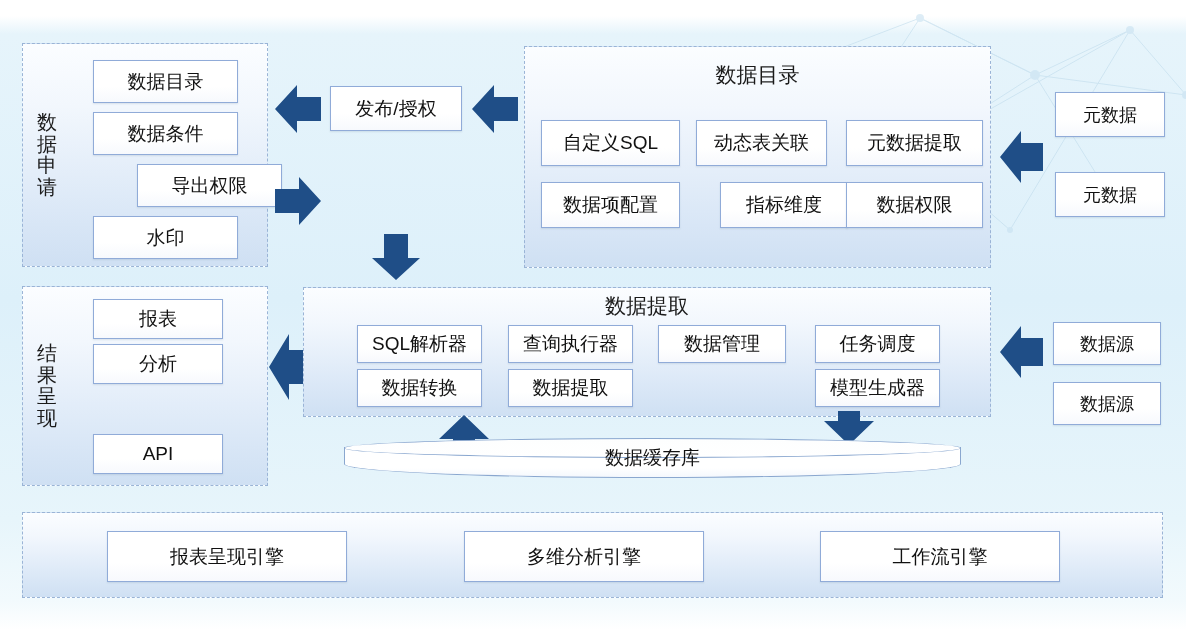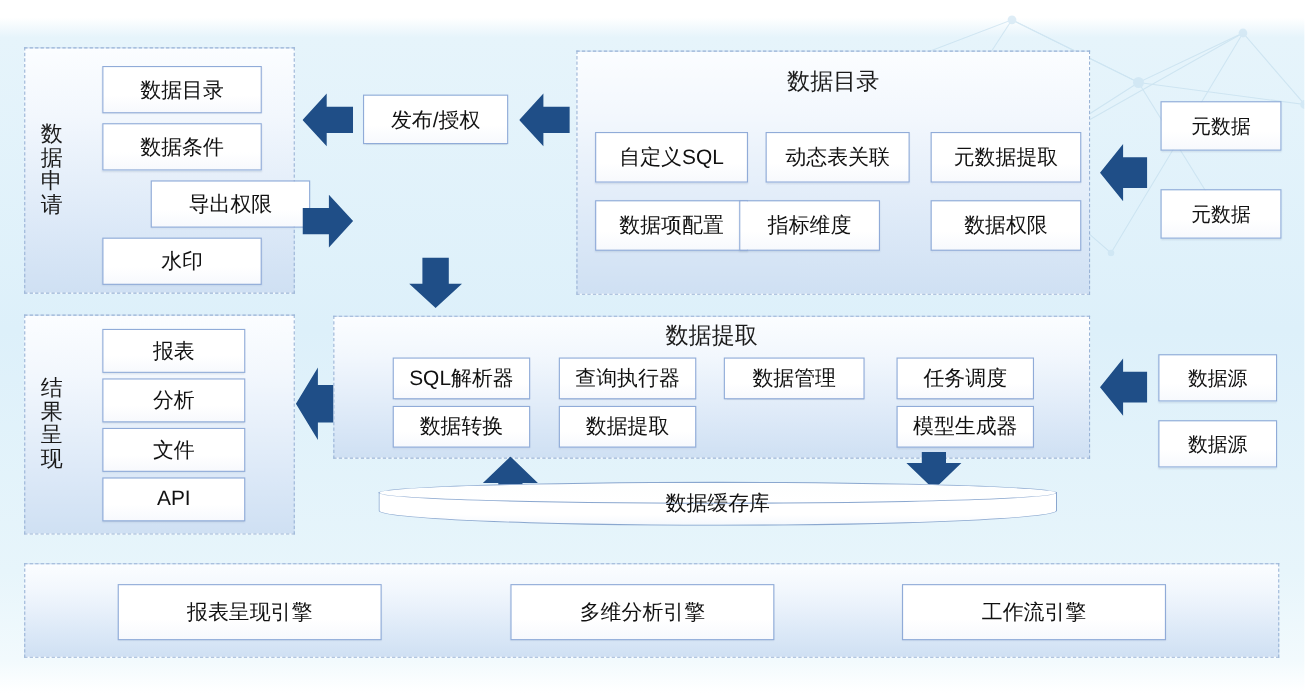--- a/index.html
+++ b/index.html
@@ -111,21 +111,20 @@
   <div class="box" style="left:93px;top:112px;width:145px;height:43px;">数据条件</div>
   <div class="box" style="left:93px;top:164px;width:145px;height:43px;margin-left:44px;">导出权限</div>
   <div class="box" style="left:93px;top:216px;width:145px;height:43px;">水印</div>
 
   <div class="panel" style="left:22px;top:286px;width:246px;height:200px;">
   </div>
   <div class="panel-title vtitle" style="left:34px;top:386px;transform:translateY(-50%);width:26px;">结果呈现</div>
 
   <div class="box" style="left:93px;top:299px;width:130px;height:40px;">报表</div>
   <div class="box" style="left:93px;top:344px;width:130px;height:40px;">分析</div>
-  <div class="box" style="left:93px;top:389px;width:130px;height:40px;">文件</div>
   <div class="box" style="left:93px;top:434px;width:130px;height:40px;">API</div>
 
   <div class="box" style="left:330px;top:86px;width:132px;height:45px;">发布/授权</div>
 
   <div class="arrow" style="left:275px;top:83px;width:46px;height:52px;">
     <svg viewBox="0 0 46 52" width="46" height="52">
       <path d="M0 26 L22 2 L22 14 L46 14 L46 38 L22 38 L22 50 Z" fill="#1f4e87"></path>
     </svg>
   </div>
 
@@ -154,21 +153,21 @@
   </div>
 
   <div class="panel" style="left:524px;top:46px;width:467px;height:222px;">
   </div>
   <div class="panel-title" style="left:524px;top:64px;width:467px;font-size:21px;">数据目录</div>
 
   <div class="box" style="left:541px;top:120px;width:139px;height:46px;">自定义SQL</div>
   <div class="box" style="left:696px;top:120px;width:131px;height:46px;">动态表关联</div>
   <div class="box" style="left:846px;top:120px;width:137px;height:46px;">元数据提取</div>
   <div class="box" style="left:541px;top:182px;width:139px;height:46px;">数据项配置</div>
-  <div class="box" style="left:672px;top:182px;width:128px;height:46px;">指标维度</div>
+  <div class="box" style="left:720px;top:182px;width:128px;height:46px;">指标维度</div>
   <div class="box" style="left:846px;top:182px;width:137px;height:46px;">数据权限</div>
 
   <div class="arrow" style="left:1000px;top:128px;width:43px;height:58px;">
     <svg viewBox="0 0 43 58" width="43" height="58">
       <path d="M0 29 L21 3 L21 15 L43 15 L43 43 L21 43 L21 55 Z" fill="#1f4e87"></path>
     </svg>
   </div>
 
   <div class="box small" style="left:1055px;top:92px;width:110px;height:45px;">元数据</div>
   <div class="box small" style="left:1055px;top:172px;width:110px;height:45px;">元数据</div>

